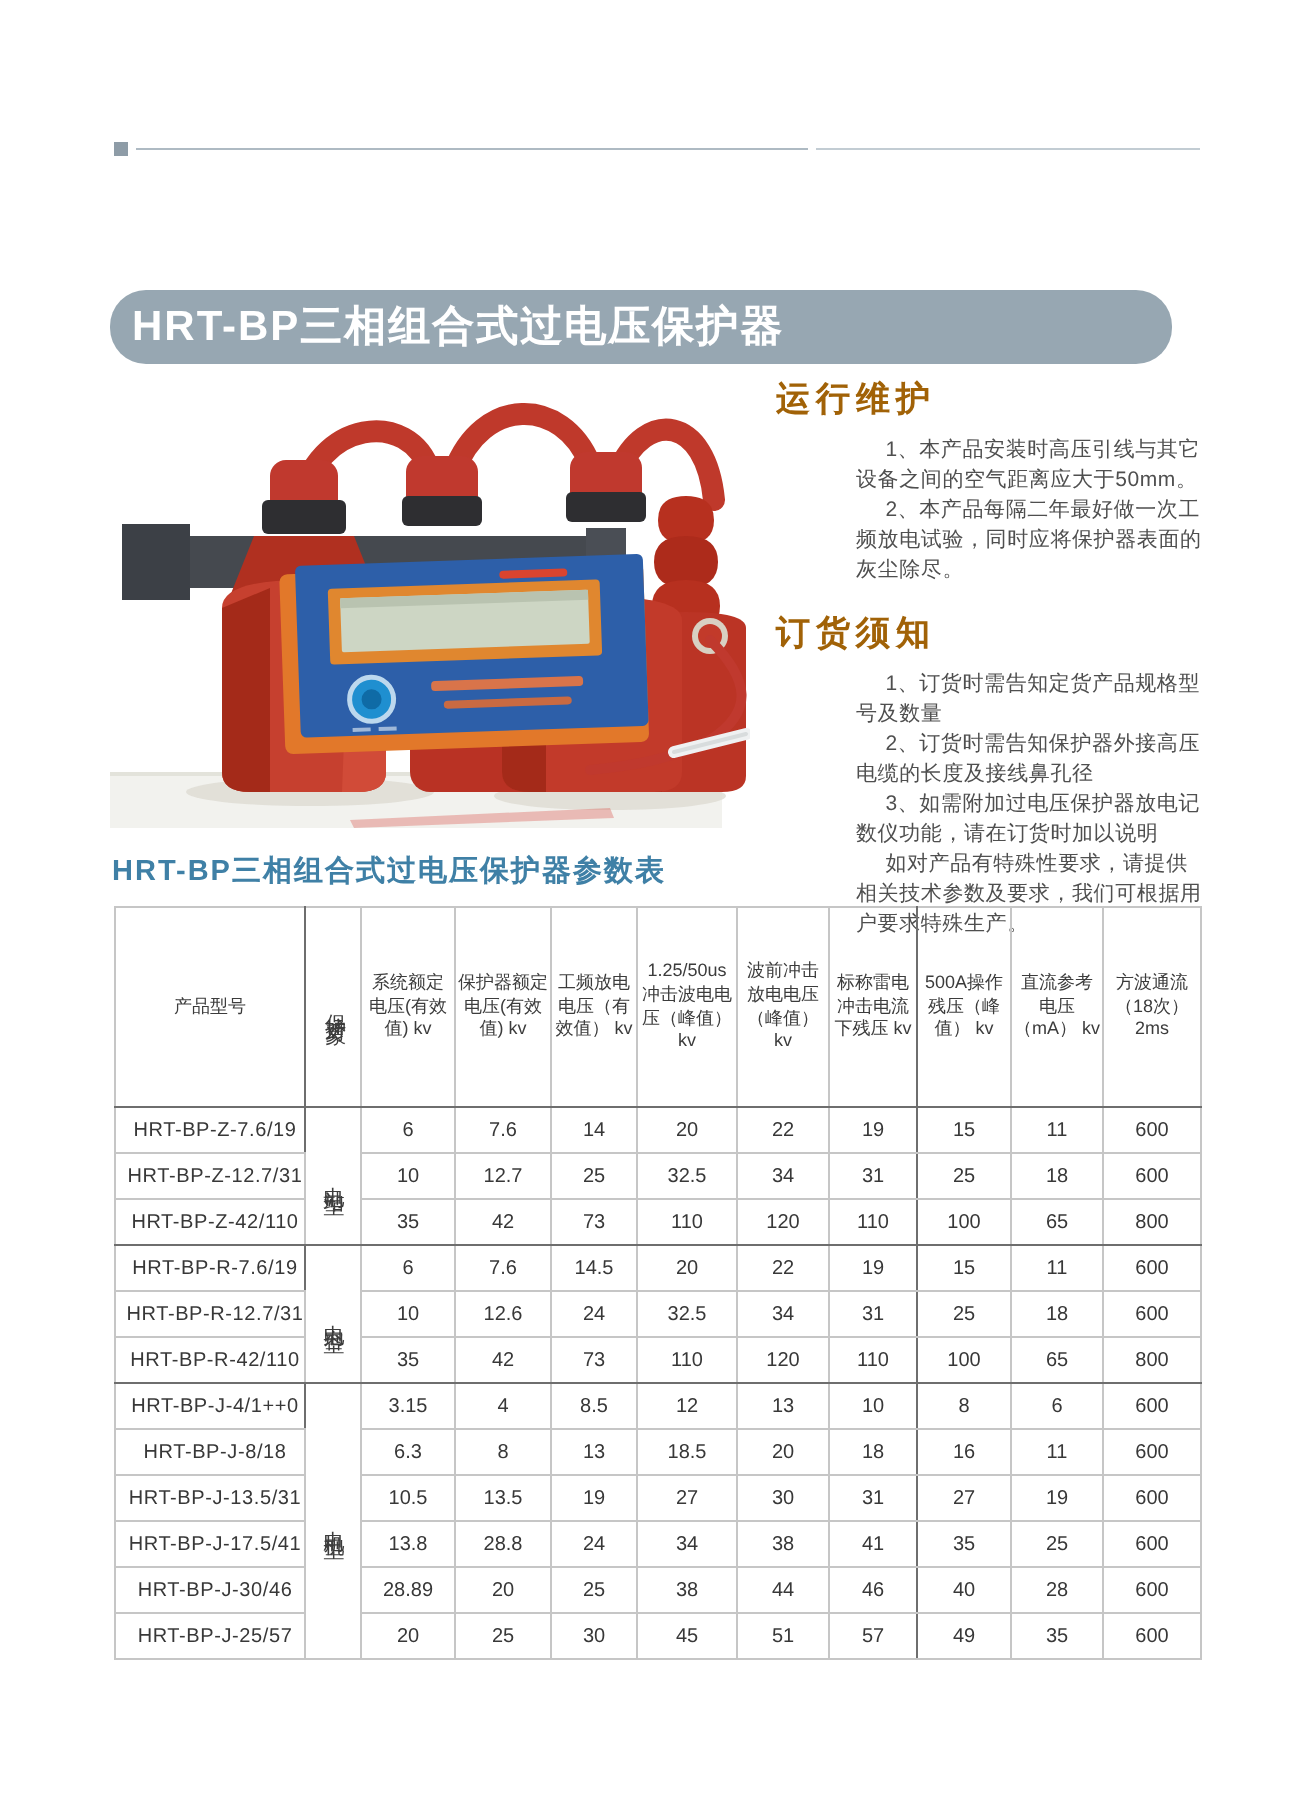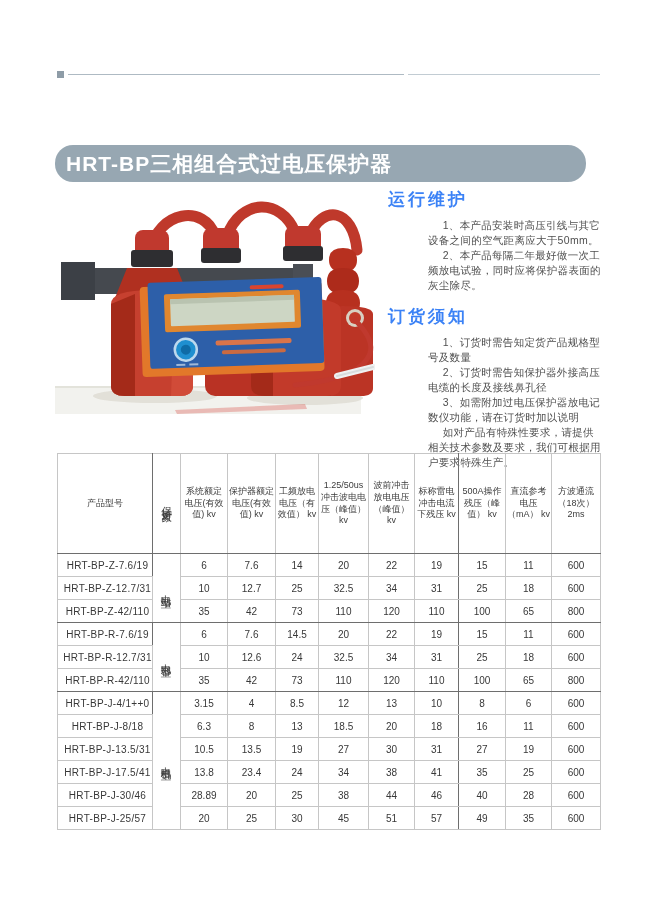--- a/index.html
+++ b/index.html
@@ -15,21 +15,21 @@
   
   .banner { position:absolute; left:55px; top:145px; width:531px; height:37px;
             background:#97a7b2; color:#ffffff; font-weight:bold; font-size:21px;
             line-height:37px; padding-left:11px; letter-spacing:1px;border-radius:18px; }
 
   
   .photo { position:absolute; left:55px; top:190px; width:320px; height:230px; }
 
   
   .txtcol { position:absolute; left:388px; top:188px; width:214px; }
-  .sec-h { color:#3b82f6; font-size:17px; font-weight:bold; letter-spacing:3px; margin-bottom:7px; }
+  .sec-h { color:#a16207; font-size:17px; font-weight:bold; letter-spacing:3px; margin-bottom:7px; }
   .sec-h.second { margin-top:12px; }
   .txtcol p { font-size:10.5px; line-height:15px; color:#4f4f4f; text-indent:1.4em; letter-spacing:0.3px;margin-left:40px; }
 
   
   .tbl-title { position:absolute; left:56px; top:426px; color:#3f80a6; font-size:14.5px;
                font-weight:bold; letter-spacing:1px; }
   table.params { position:absolute; left:57px; top:453px; width:543px;
                  border-collapse:collapse; table-layout:fixed;
                  border:1px solid #6e6e6e; }
   table.params th, table.params td { border:1px solid #c6c6c6; text-align:center; vertical-align:middle; }
@@ -129,20 +129,21 @@
     <div class="sec-h">运行维护</div>
     <p>1、本产品安装时高压引线与其它设备之间的空气距离应大于50mm。</p>
     <p>2、本产品每隔二年最好做一次工频放电试验，同时应将保护器表面的灰尘除尽。</p>
     <div class="sec-h second">订货须知</div>
     <p>1、订货时需告知定货产品规格型号及数量</p>
     <p>2、订货时需告知保护器外接高压电缆的长度及接线鼻孔径</p>
     <p>3、如需附加过电压保护器放电记数仪功能，请在订货时加以说明</p>
     <p>如对产品有特殊性要求，请提供相关技术参数及要求，我们可根据用户要求特殊生产。</p>
   </div>
 
+  <div class="tbl-title">HRT-BP三相组合式过电压保护器参数表</div>
 
   <table class="params">
     <colgroup>
       <col style="width:95px">
         <col style="width:28px">
         <col style="width:47px">
         <col style="width:48px">
       <col style="width:43px">
         <col style="width:50px">
         <col style="width:46px">
@@ -274,21 +275,21 @@
         <td>27</td>
         <td>30</td>
         <td class="dr">31</td>
         <td>27</td>
         <td>19</td>
         <td>600</td>
       </tr>
       <tr>
         <td class="model dr">HRT-BP-J-17.5/41</td>
         <td>13.8</td>
-        <td>23.4</td>
+        <td>28.8</td>
         <td>24</td>
         <td>34</td>
         <td>38</td>
         <td class="dr">41</td>
         <td>35</td>
         <td>25</td>
         <td>600</td>
       </tr>
       <tr>
         <td class="model dr">HRT-BP-J-30/46</td>

